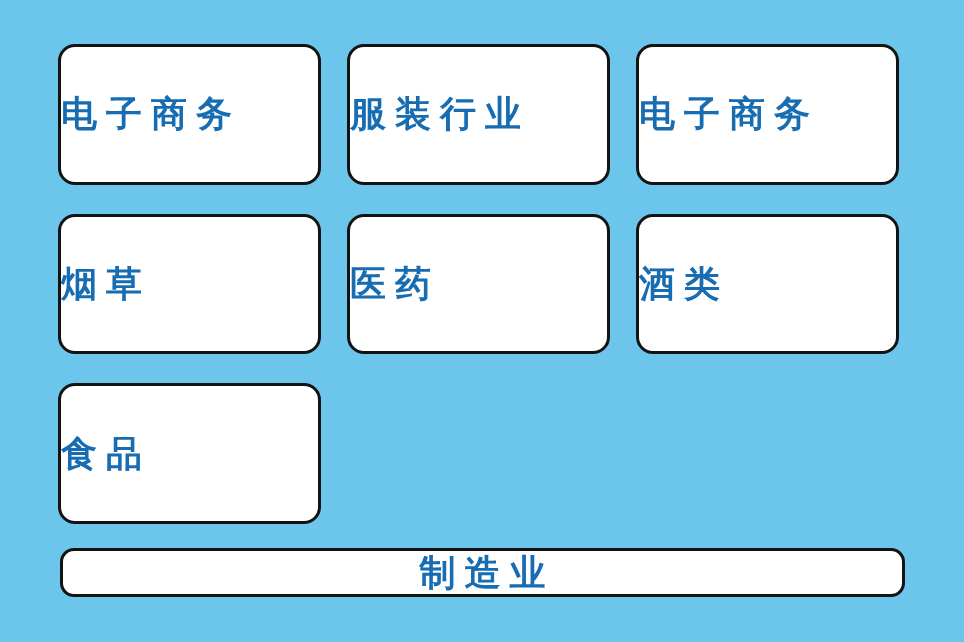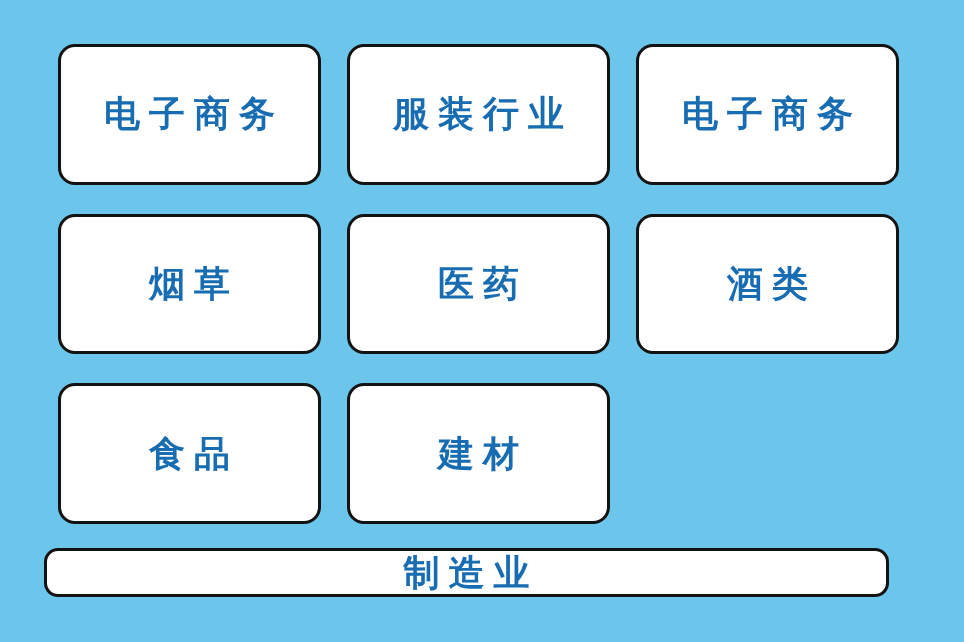--- a/index.html
+++ b/index.html
@@ -25,35 +25,34 @@
     grid-template-rows: repeat(3, 1fr);
     column-gap: 26px;
     row-gap: 29px;
   }
   .card {
     background: var(--card-background);
     border: 3px solid var(--card-border);
     border-radius: 17px;
     display: flex;
     align-items: center;
-    justify-content: center;
     cursor: pointer;
   }
   .card-label {
     color: var(--label-text);
     font-size: 36px;
     font-weight: 700;
     line-height: 1;
     letter-spacing: 9px;
     margin-right: -9px;
     white-space: nowrap;
   }
   .footer-bar {
     position: absolute;
-    left: 44px; top: 548px;
+    left: 60px; top: 548px;
     width: 845px; height: 49px;
     background: var(--card-background);
     border: 3px solid var(--card-border);
     border-radius: 14px;
     display: flex;
     align-items: center;
     justify-content: center;
     cursor: pointer;
   }
 </style>
@@ -76,21 +75,18 @@
     </div>
     <div class="card">
       <span class="card-label">医药</span>
     </div>
     <div class="card">
       <span class="card-label">酒类</span>
     </div>
     <div class="card">
       <span class="card-label">食品</span>
     </div>
-    <div class="card">
-      <span class="card-label">建材</span>
-    </div>
   </div>
 
   <div class="footer-bar">
     <span class="card-label">制造业</span>
   </div>
 </div>
 
 </body></html>

